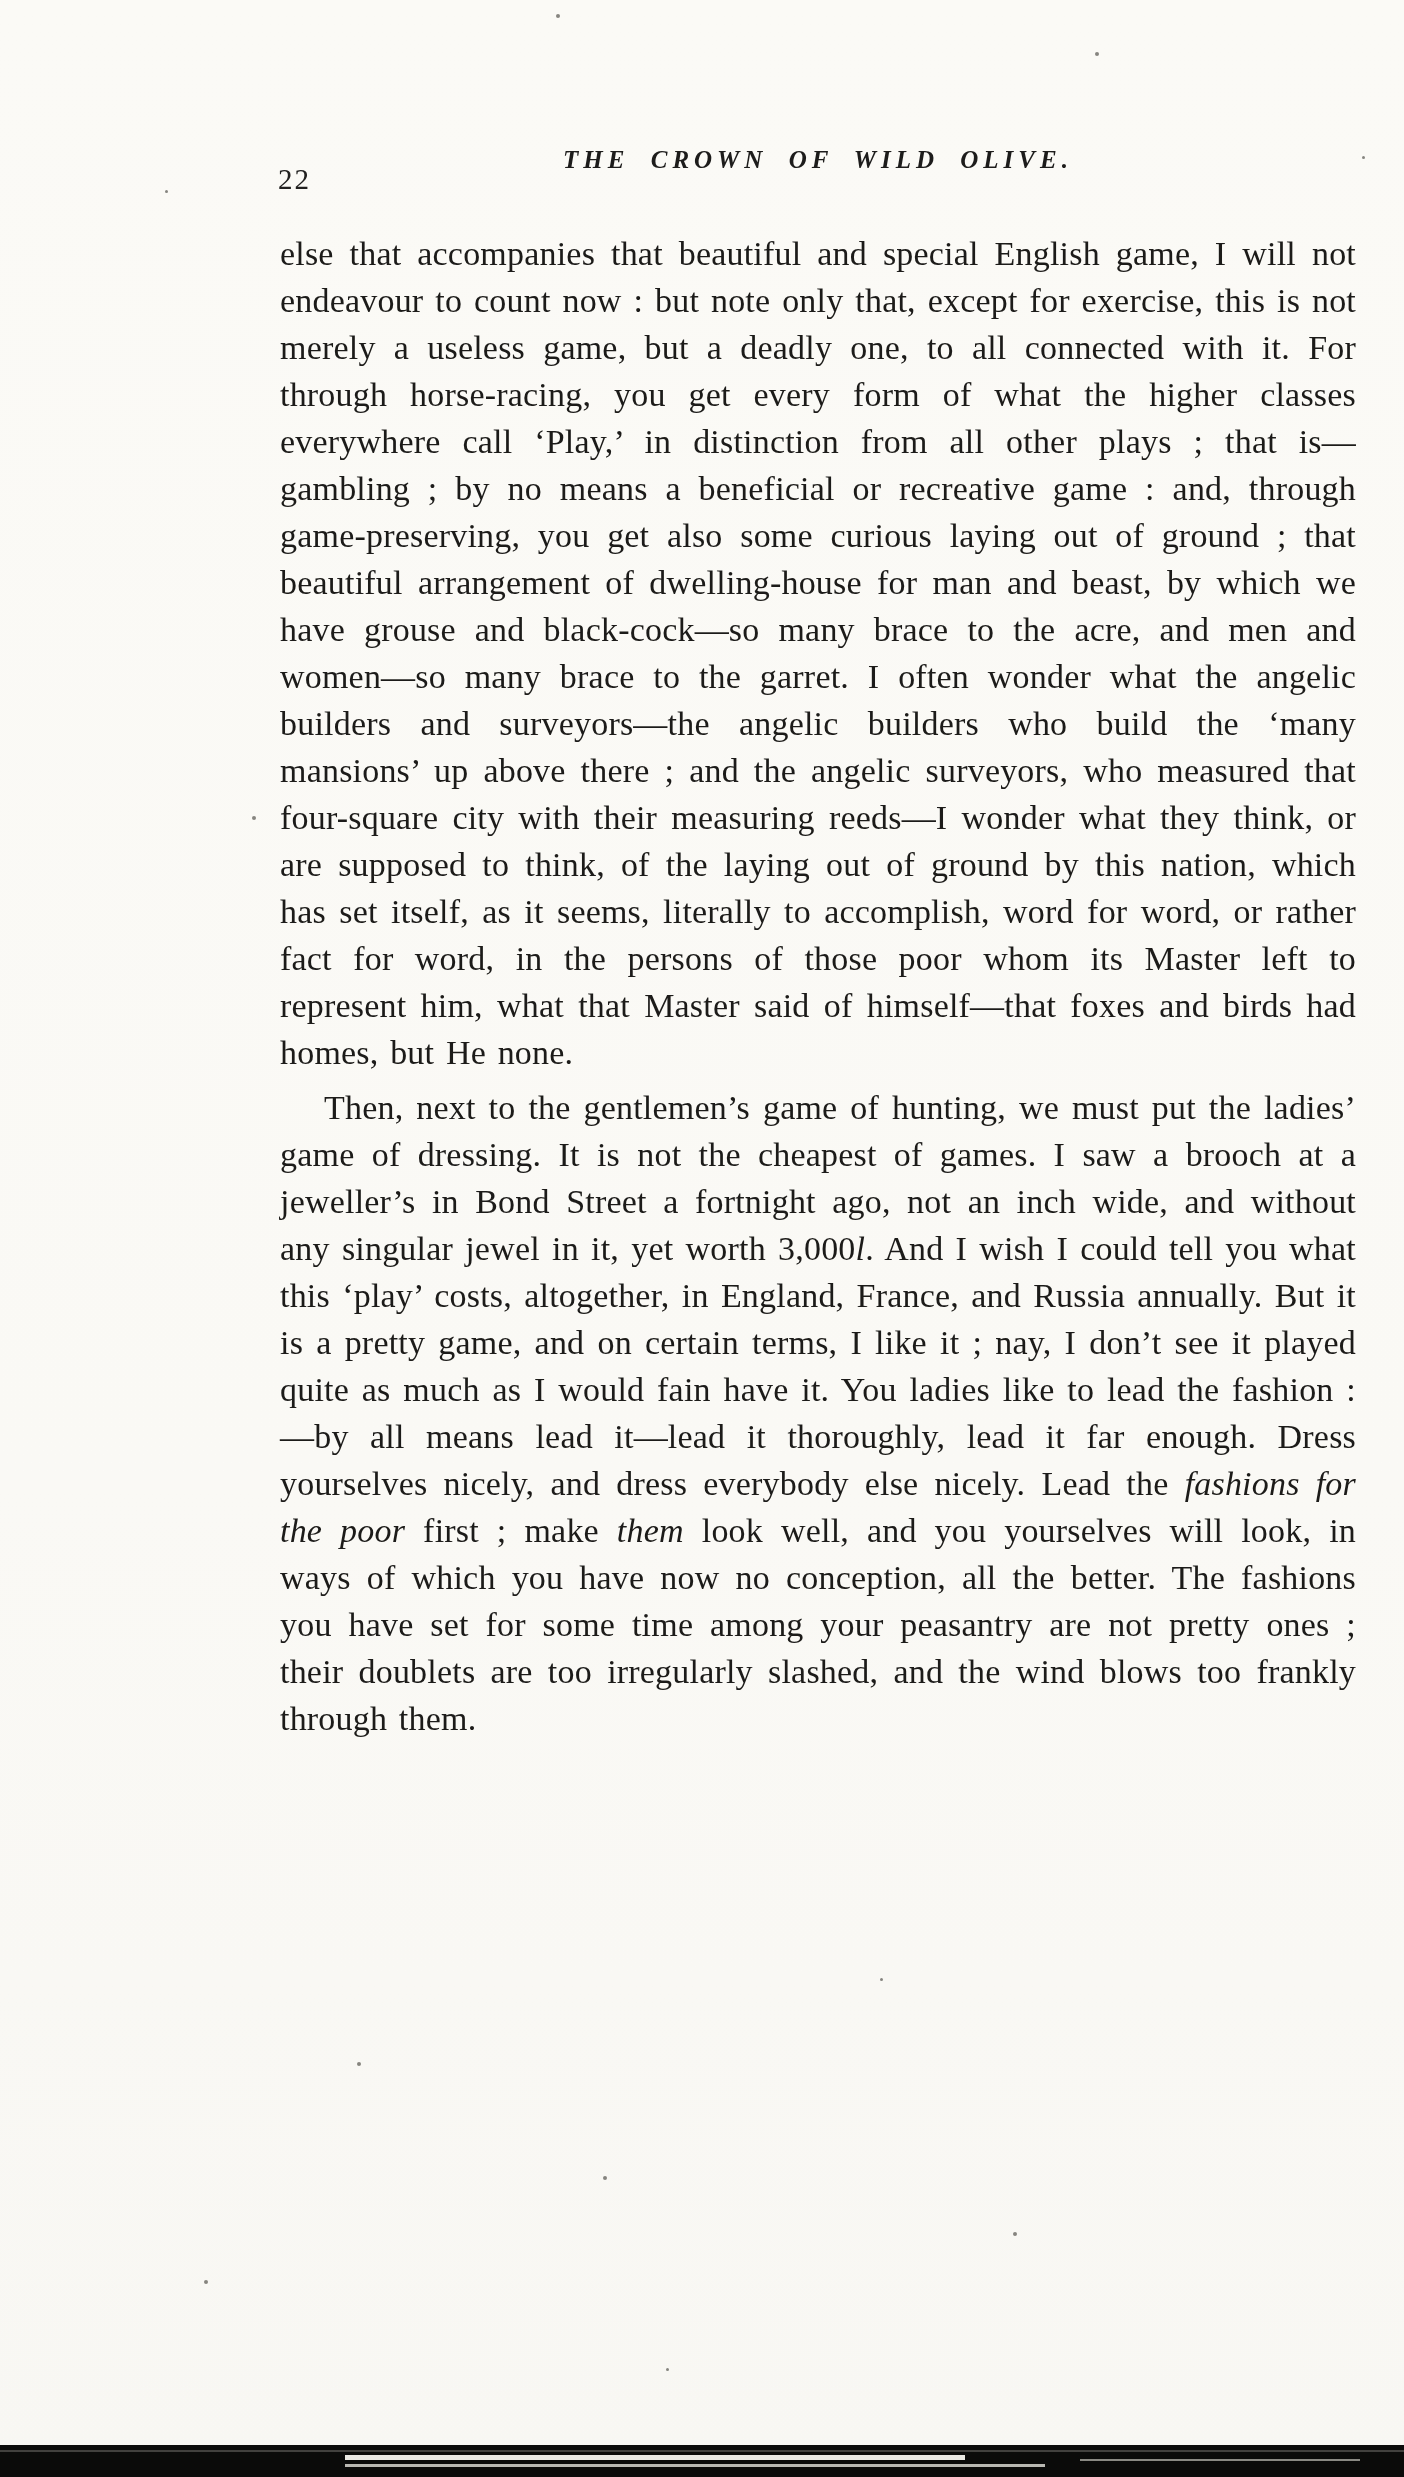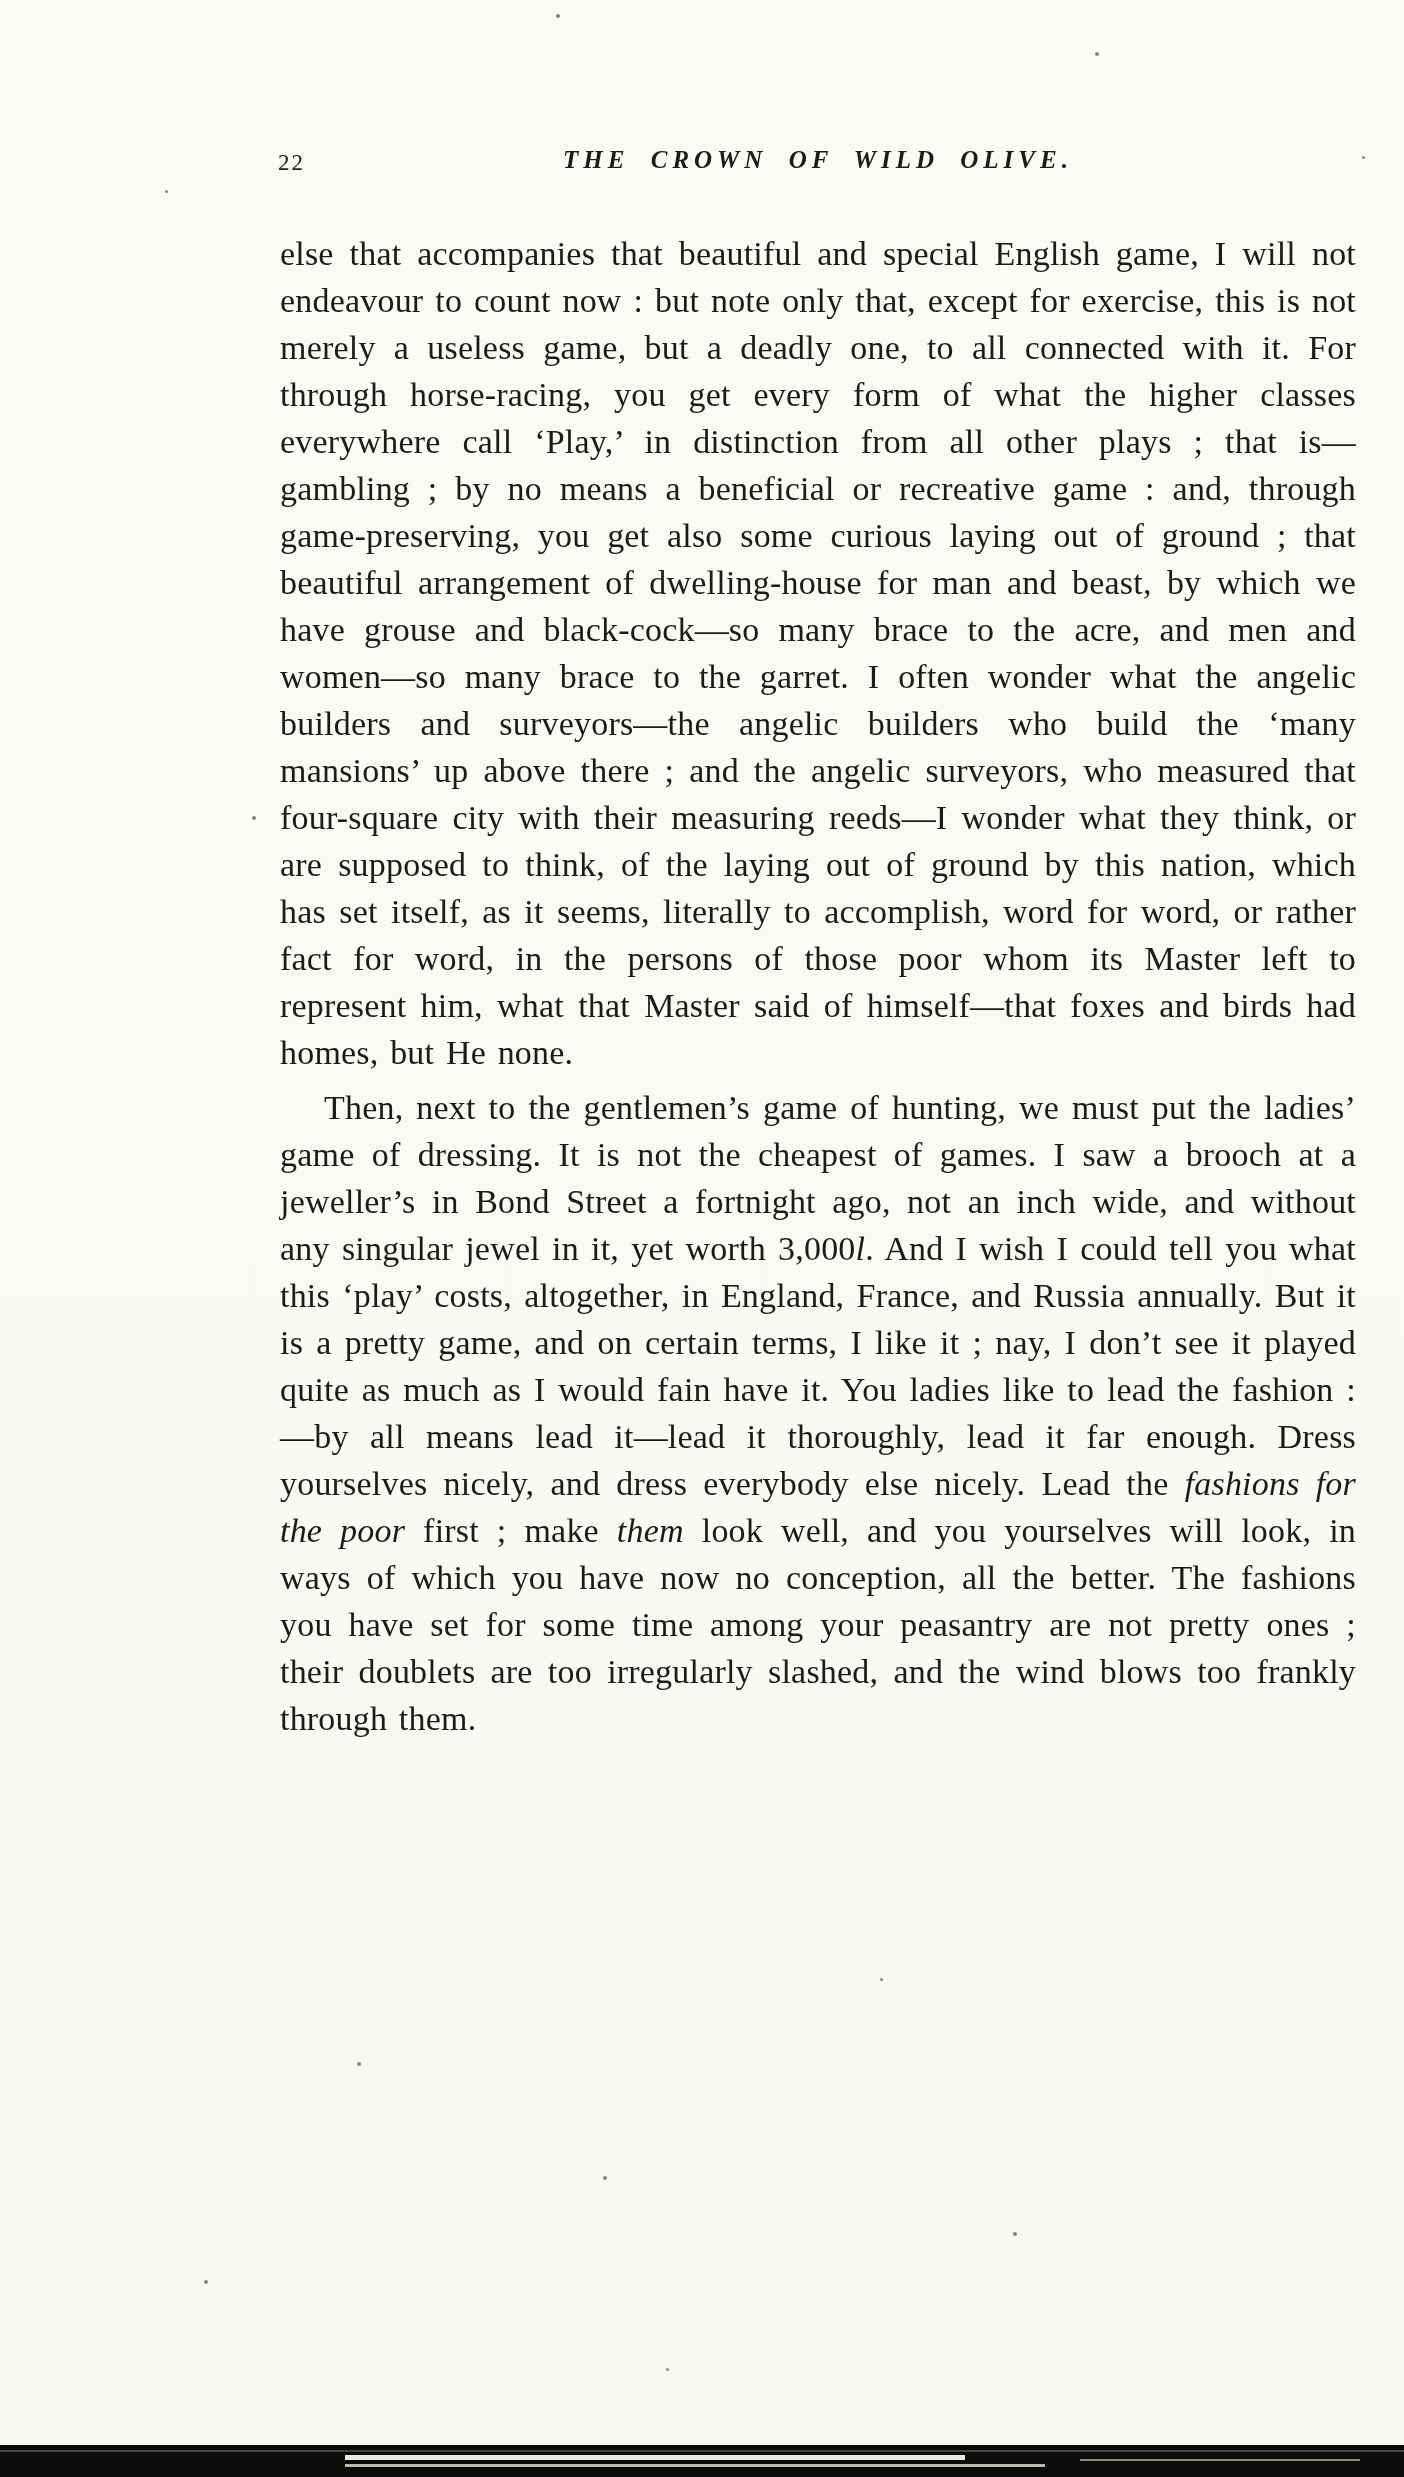--- a/index.html
+++ b/index.html
@@ -20,22 +20,22 @@
   .page-header {
     position: absolute;
     top: 146px;
     left: 272px;
     width: 1092px;
     height: 44px;
   }
   .page-number {
     position: absolute;
     left: 6px;
-    top: 4px;
-    font-size: 23px;
+    top: 17px;
+    font-size: 29px;
     letter-spacing: 2px;
     color: #222120;
   }
   .running-title {
     display: block;
     text-align: center;
     font-style: italic;
     font-weight: bold;
     font-size: 25px;
     letter-spacing: 5px;

